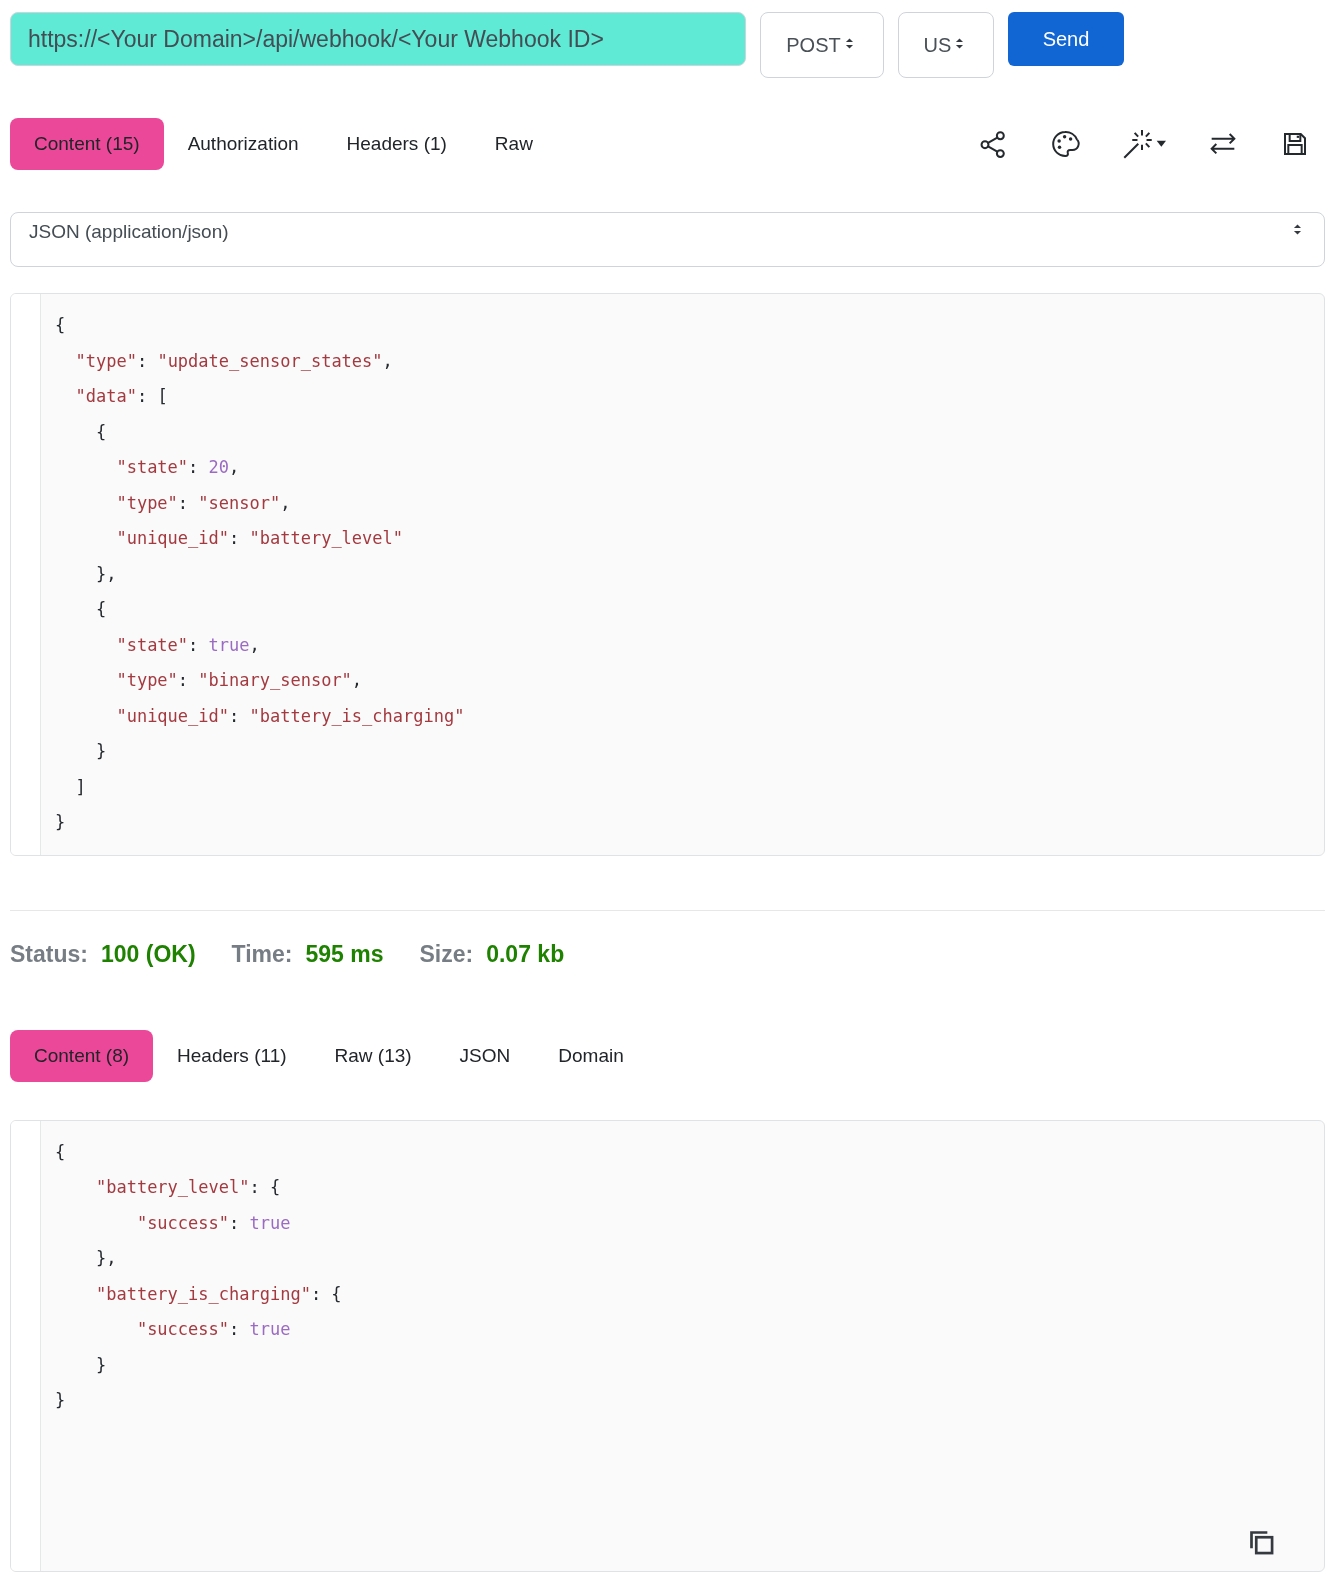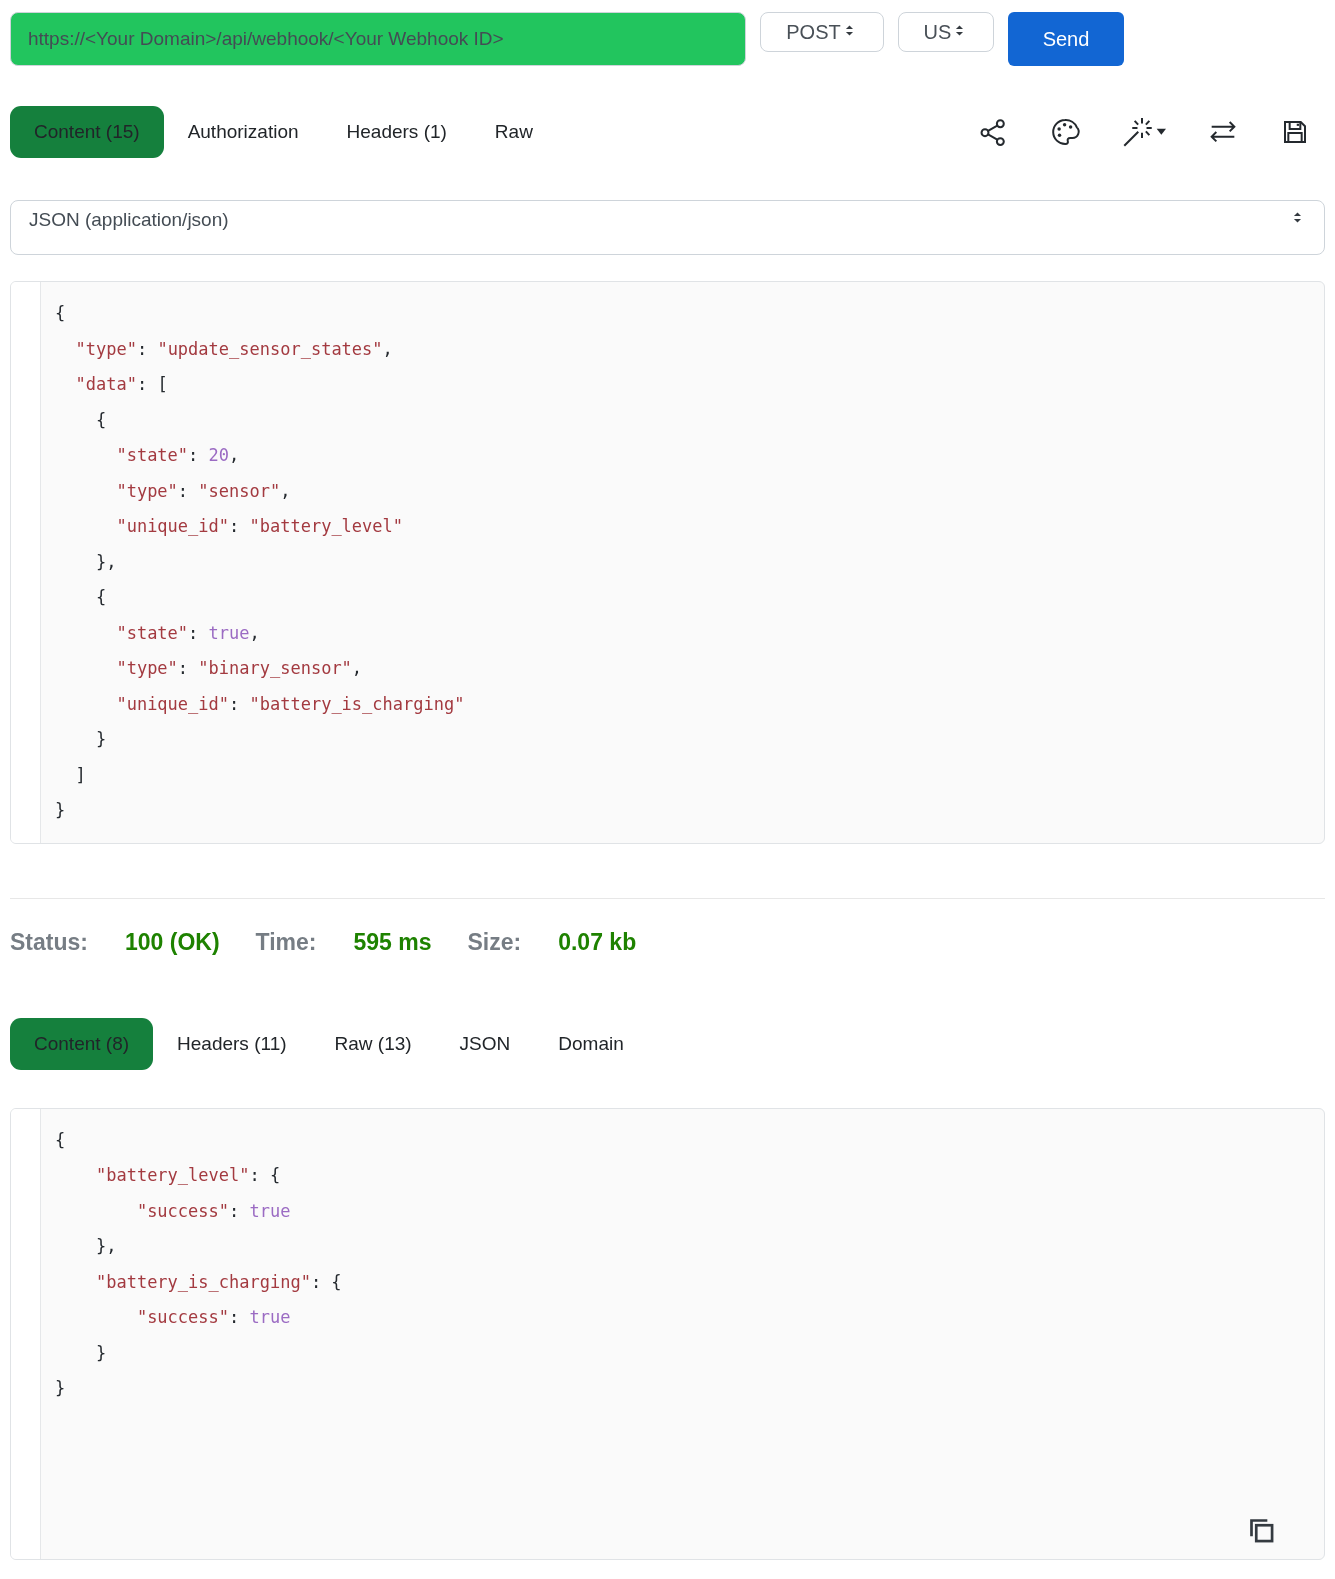--- a/index.html
+++ b/index.html
@@ -7,44 +7,44 @@
   body {
     width:1335px; height:1579px; overflow:hidden;
     font-family:"Liberation Sans", sans-serif; color:#212529;
   }
   .page { padding:12px 10px 0 10px; }
 
   
   .url-row { display:flex; gap:14px; align-items:stretch; }
   .url-input {
     width:736px; height:54px; border:1px solid #ced4da; border-radius:8px;
-    padding:0 17px; font-size:19px; color:#444c54; outline:none;
-    font-family:"Liberation Sans", sans-serif; background:#22c55e;
+    padding:0 17px; font-size:23px; color:#444c54; outline:none;
+    font-family:"Liberation Sans", sans-serif; background:#5eead4;
   }
   .select-box {
-    height:40px; border:1px solid #ced4da; border-radius:8px; background:#fff;
+    height:66px; border:1px solid #ced4da; border-radius:8px; background:#fff;
     display:flex; align-items:center; justify-content:center; 
     font-size:20px; color:#495057; cursor:pointer; user-select:none;
   }
   .select-box.method { width:124px; }
   .select-box.region { width:96px; }
   .send-btn {
     width:116px; height:54px; border:none; border-radius:6px;
     background:#1266d3; color:#ffffff; font-size:20px; cursor:pointer;
     font-family:"Liberation Sans", sans-serif;
   }
 
   
   .tabs-row { margin-top:38px; display:flex; align-items:center; justify-content:space-between; height:56px; }
   .tabs { display:flex; align-items:center; }
   .tab {
     font-size:19px; color:#212529; padding:15px 24px; border-radius:8px;
     cursor:pointer; white-space:nowrap;
   }
-  .tab.active { background:#15803d;border-radius:11px; }
+  .tab.active { background:#ec4899; }
 
   .toolbar { display:flex; align-items:center; gap:40px; padding-right:14px; }
   .tool-btn { background:none; border:none; padding:0; cursor:pointer; line-height:0; color:#24292e; }
   .tool-btn svg { display:block; }
 
   
   .content-type {
     margin-top:40px; height:55px; border:1px solid #ced4da; border-radius:8px;
     display:flex; align-items:center; justify-content:space-between;
     padding:0 18px 16px 18px; font-size:19px; color:#444c54; cursor:pointer; user-select:none;
@@ -70,21 +70,21 @@
     position:absolute; right:44px; bottom:10px; background:none; border:none;
     padding:0; cursor:pointer; line-height:0; color:#343a40;
   }
 
   
   .divider { margin:54px 0 0 0; border:none; border-top:1px solid #e7e7e7; }
   .status-row { margin-top:30px; display:flex; align-items:baseline; font-size:23px; font-weight:600; }
   .status-label { color:#767d84; }
   .status-value { color:#1e8200; margin-left:13px; }
   .status-pair + .status-pair { margin-left:36px;align-items:center; }
-  .status-pair { display:flex; align-items:baseline;gap:24px; }
+  .status-pair { display:flex; align-items:baseline; }
 </style>
 </head>
 <body>
 
 <div class="page">
 
   <div class="url-row">
     <input class="url-input" value="https://&lt;Your Domain&gt;/api/webhook/&lt;Your Webhook ID&gt;" style="">
     <div class="select-box method">
       <span>POST</span>

